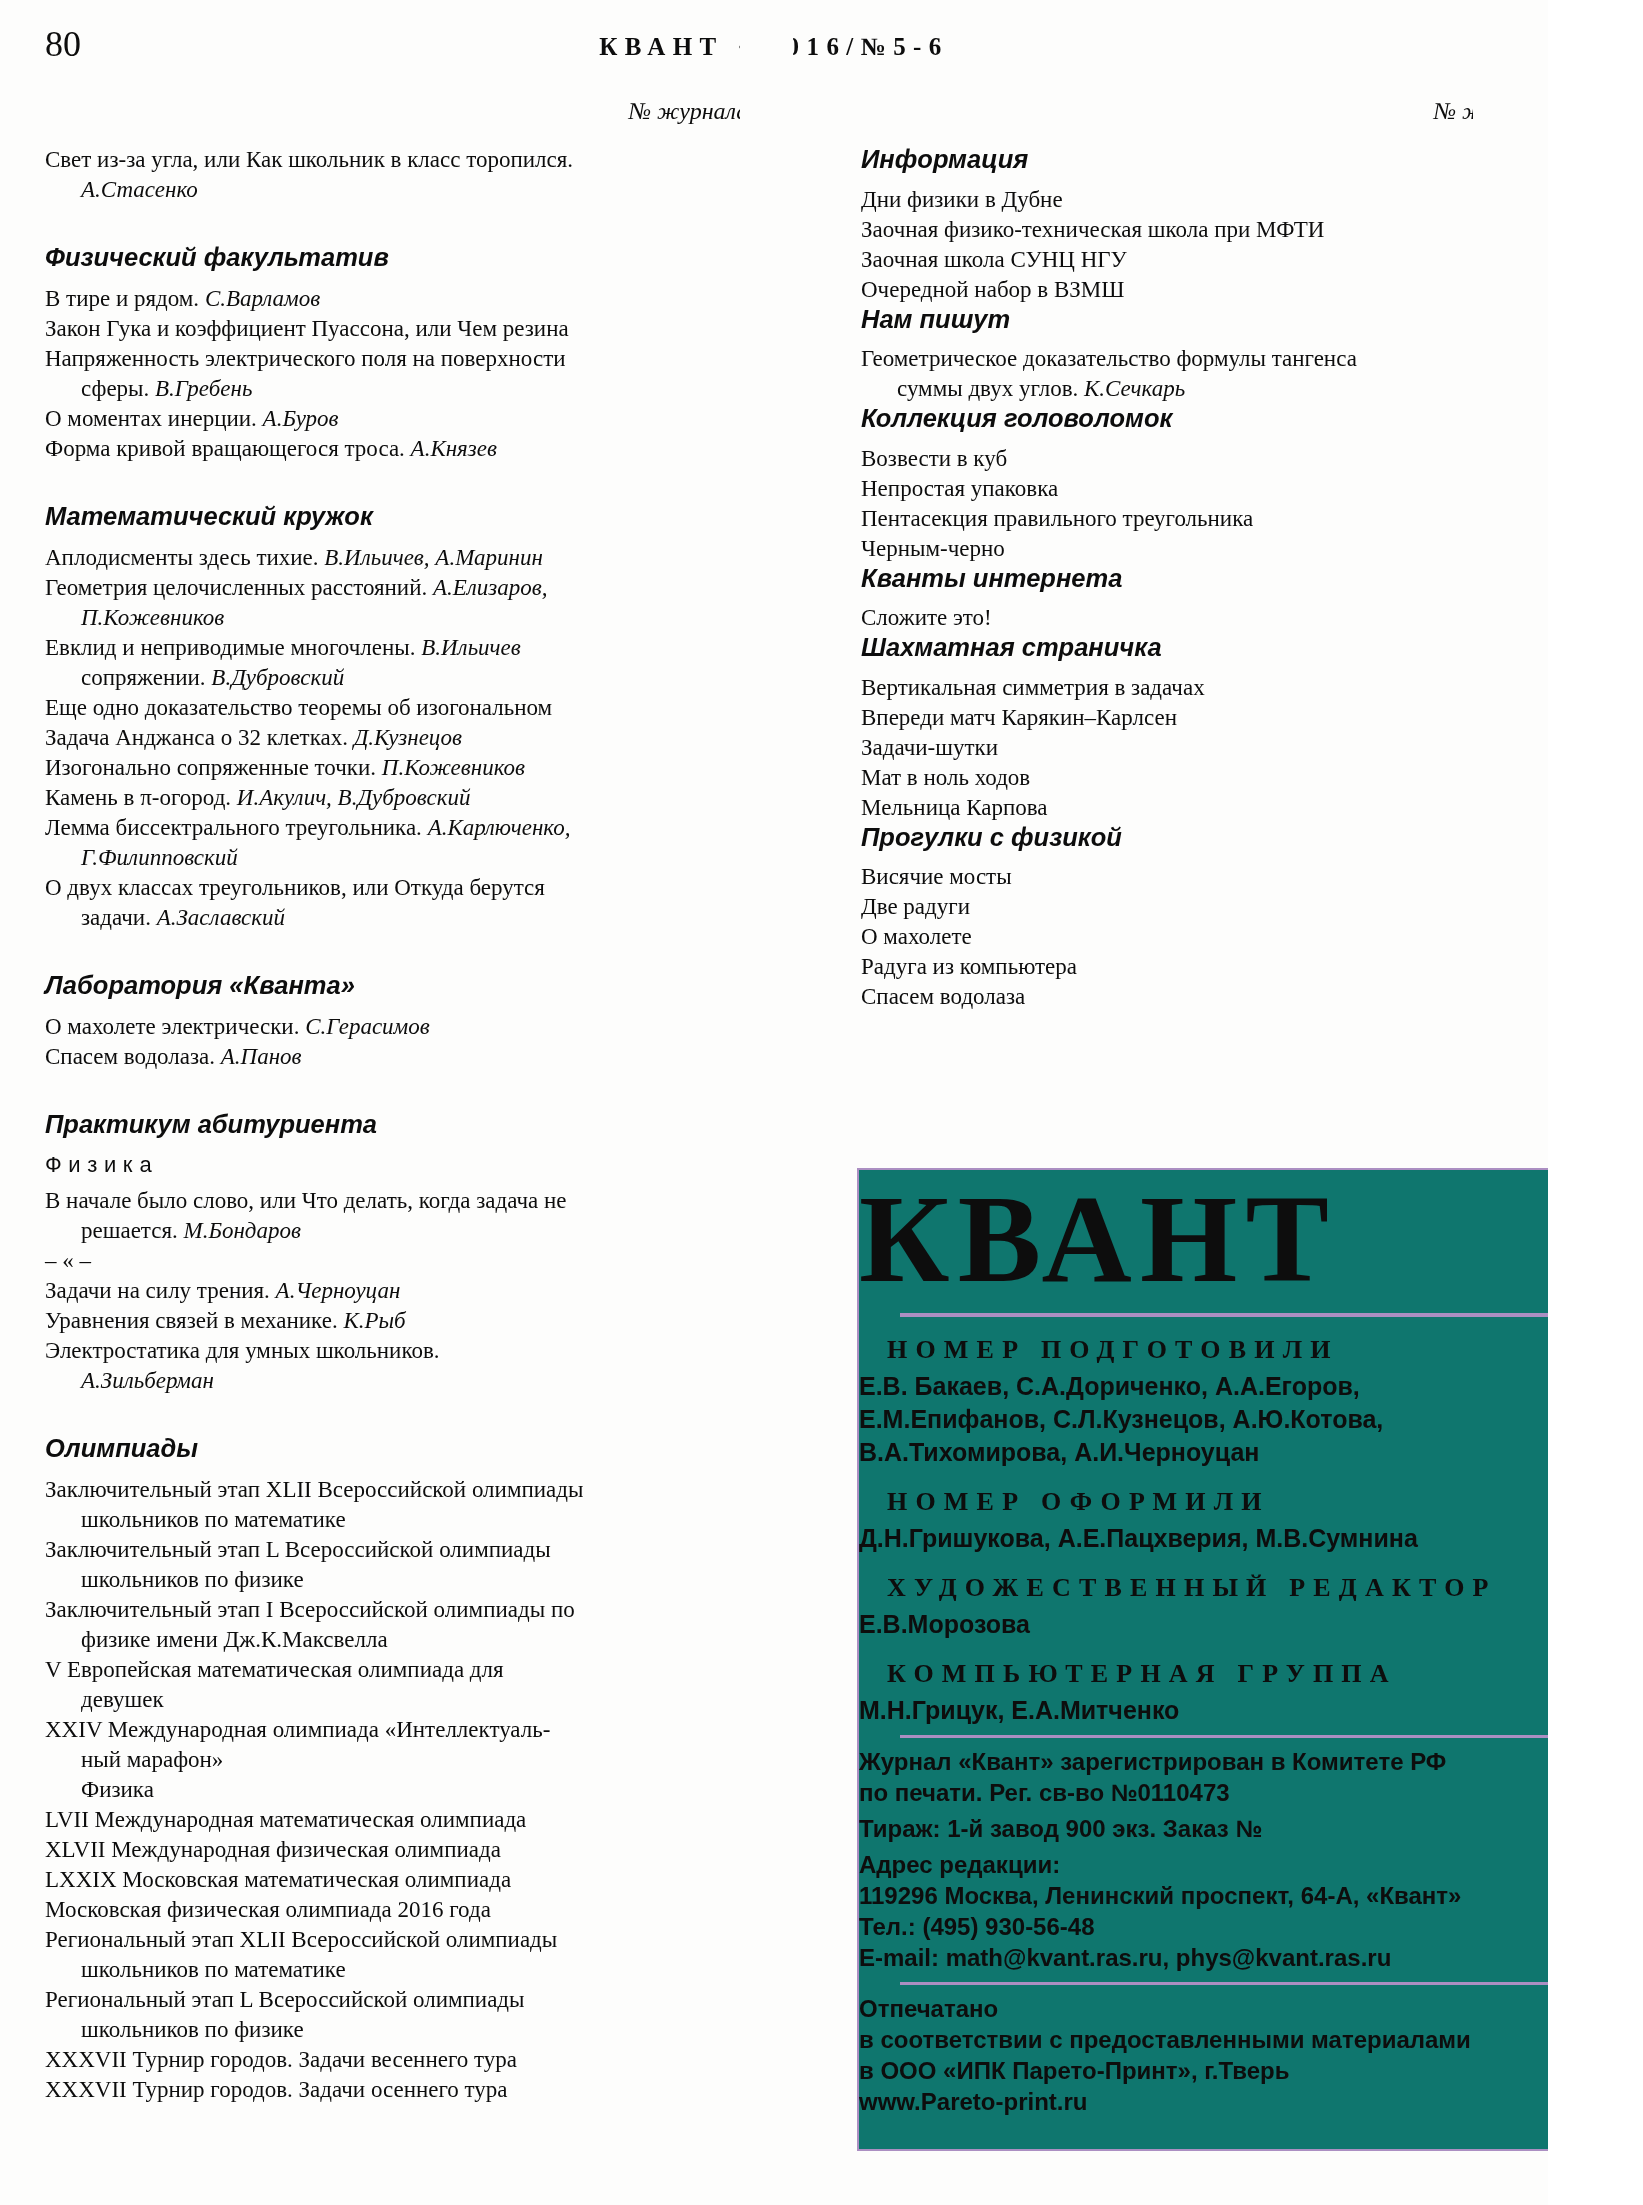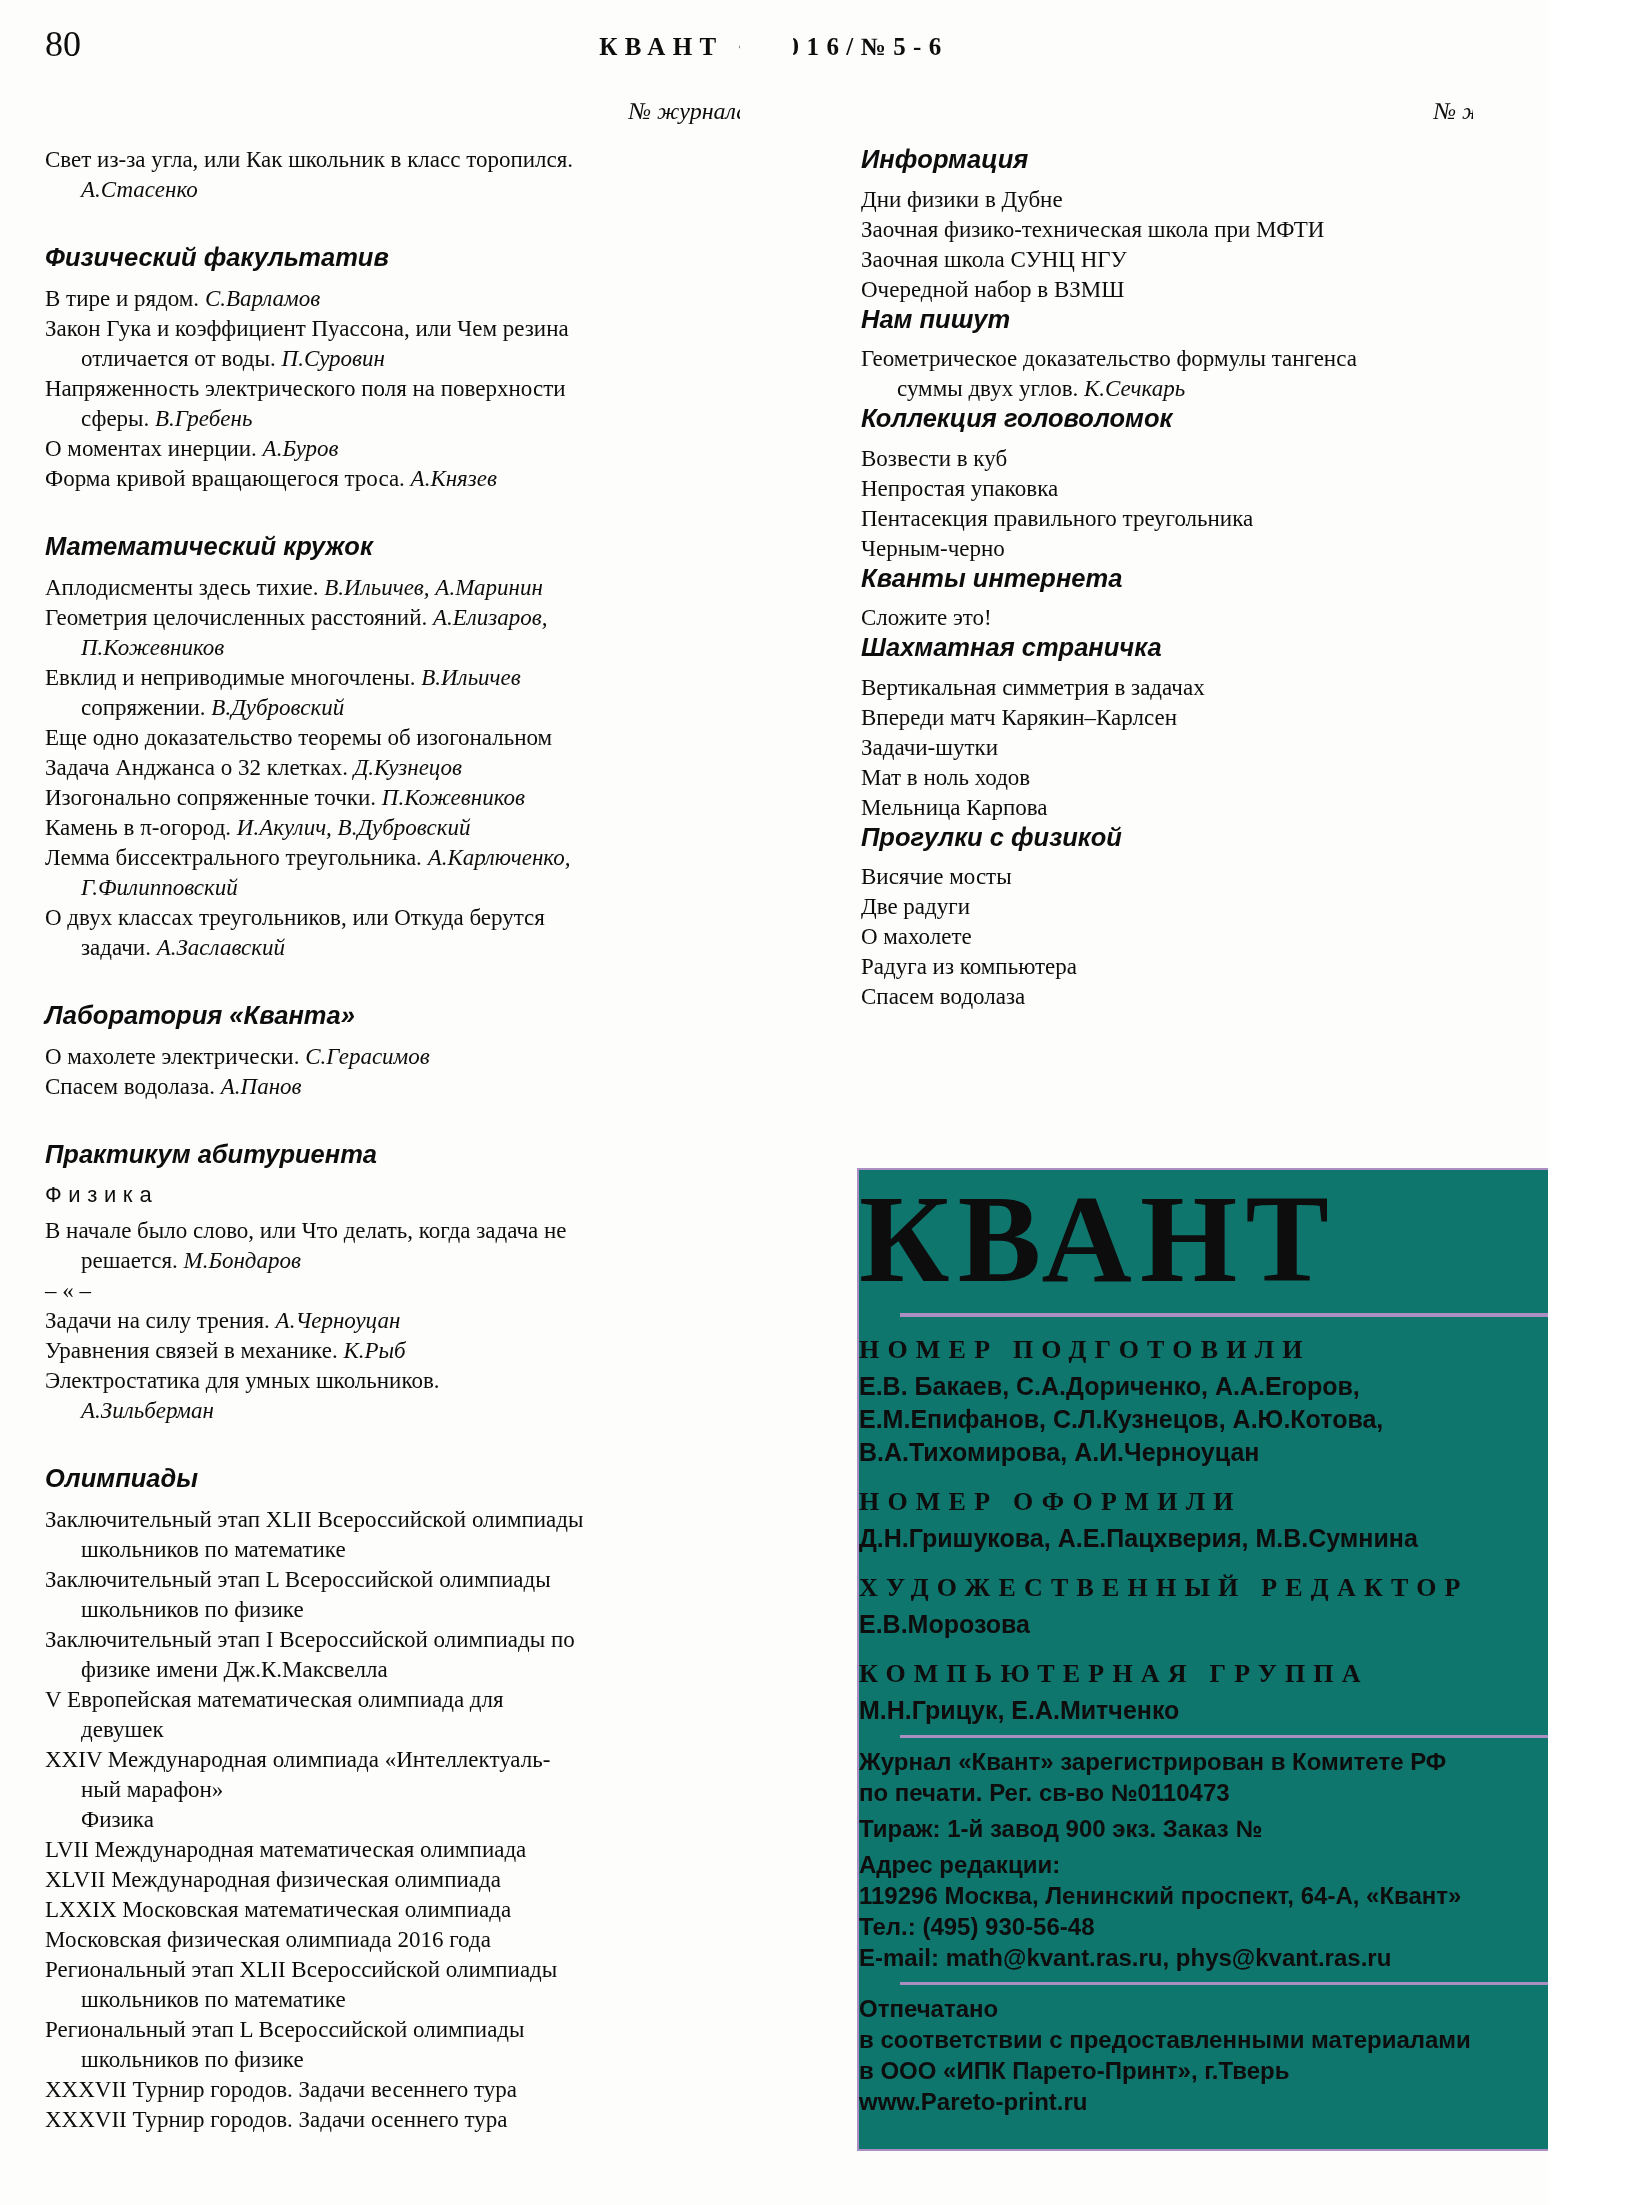--- a/index.html
+++ b/index.html
@@ -47,21 +47,21 @@
     position:absolute; left:857px; top:1168px; width:772px; height:983px;
     border:2.5px solid #ab8fc2; background:#0f766e; text-align:left; overflow:hidden;
   }
   .logo {
     font-family:"Liberation Serif","DejaVu Serif",serif; font-weight:bold;
     font-size:125px; line-height:132px; letter-spacing:8.2px; margin-top:3.3px;
   }
   .rule { height:3.3px; width:686px; background:#ab8fc2; margin:8.2px auto; }
   .label {
     font-family:"Liberation Serif","DejaVu Serif",serif; font-weight:600;
-    font-size:26px; line-height:30px; letter-spacing:8.2px; margin-top:18px; white-space:nowrap;
+    font-size:26px; line-height:30px; letter-spacing:8.2px; margin-top:18px; white-space:nowrap;padding-left:28px;
   }
   .names {
     font-family:"Liberation Sans","DejaVu Sans",sans-serif; font-weight:bold;
     font-size:25px; line-height:33px; margin-top:5px; white-space:nowrap;
   }
   .names.compact { font-size:24px; line-height:31px; }
 </style>
 </head>
 <body>
 
@@ -91,21 +91,20 @@
             <div class="tline"><span class="r">В тире и рядом. </span><span class="i">С.Варламов</span></div>
           </div>
           <div class="nums">
             <div class="num">4</div>
             <div class="page">30</div>
           </div>
         </div>
         <div class="entry">
           <div class="title">
             <div class="tline"><span class="r">Закон Гука и коэффициент Пуассона, или Чем резина</span></div>
-            <div class="tline cont"><span class="r">отличается от воды. </span><span class="i">П.Суровин</span></div>
           </div>
           <div class="nums">
             <div class="num">3</div>
             <div class="page">30</div>
           </div>
         </div>
         <div class="entry">
           <div class="title">
             <div class="tline"><span class="r">Напряженность электрического поля на поверхности</span></div>
             <div class="tline cont"><span class="r">сферы. </span><span class="i">В.Гребень</span></div>

